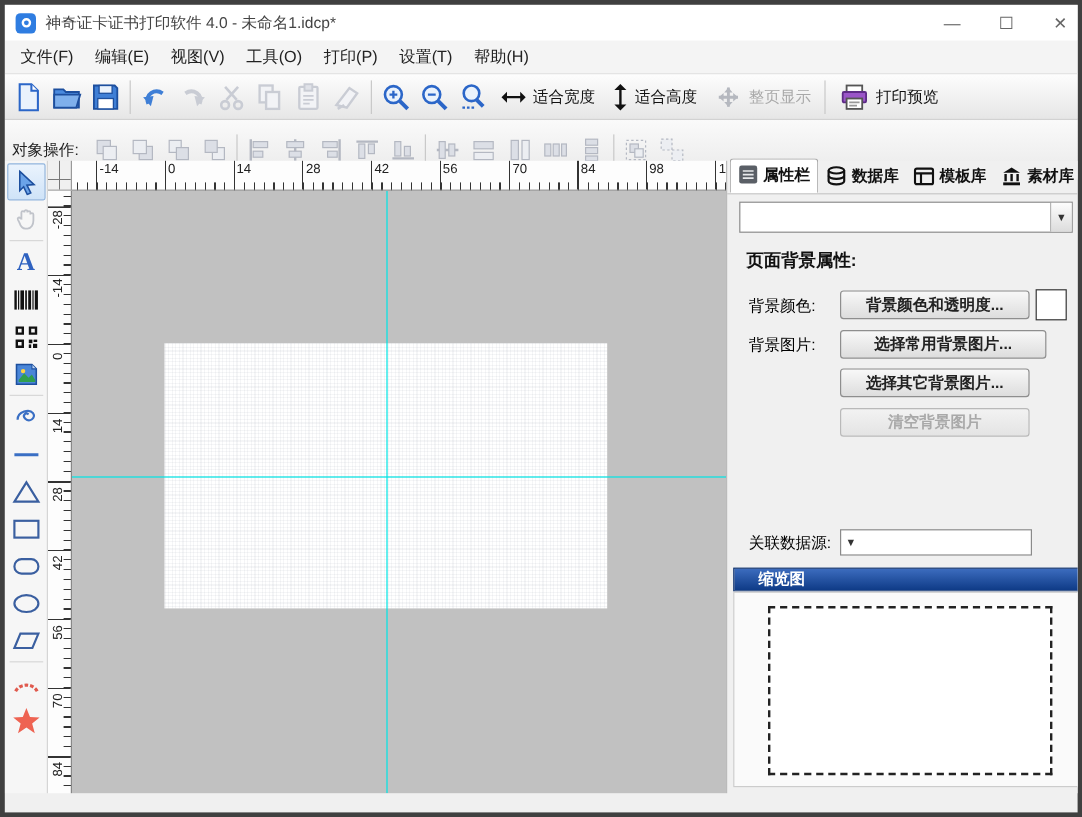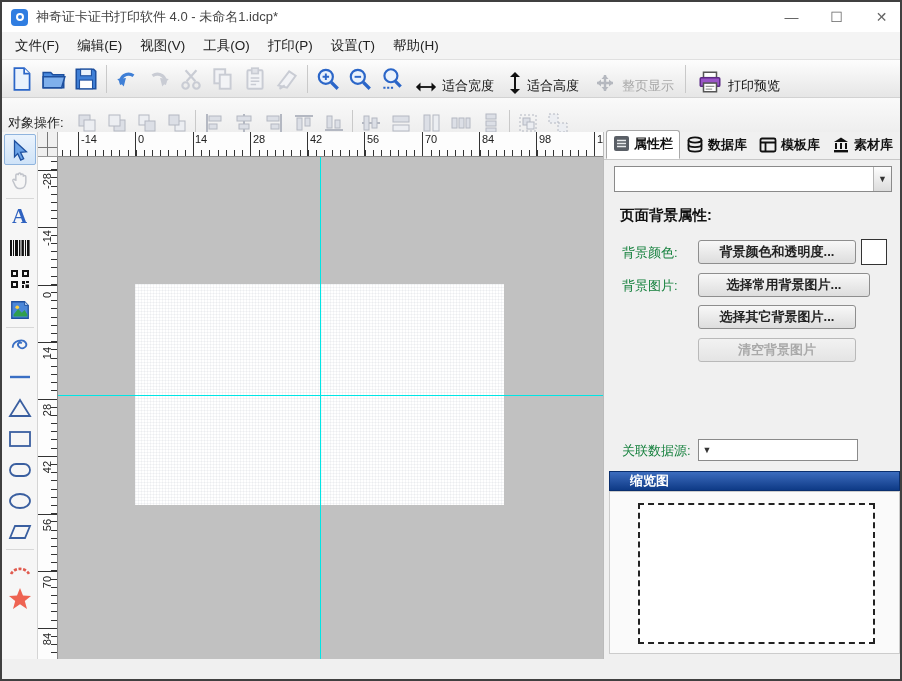--- a/index.html
+++ b/index.html
@@ -1,35 +1,35 @@
 <!DOCTYPE html>
 <html><head>
 <meta charset="utf-8">
 <style>
   * { margin:0; padding:0; box-sizing:border-box; }
   html,body { width:902px; height:681px; font-family:"Liberation Sans", sans-serif; }
-  .window { position:relative; width:902px; height:681px; background:#f0f0f0; overflow:hidden; border:2px solid #404040; }
+  .window { position:relative; width:902px; height:681px; background:#f0f0f0; overflow:hidden; border:4px solid #404040; }
 
   
   .titlebar { position:absolute; left:0; top:0; width:902px; height:30px; background:#ffffff; display:flex; align-items:center; }
   .app-icon { width:17px; height:17px; margin-left:9px; border-radius:4px; background:#2f7de1; display:flex; align-items:center; justify-content:center; }
   .app-icon .ring { width:8px; height:8px; border:2px solid #fff; border-radius:50%; }
   .title-text { margin-left:8px; font-size:13px; color:#444; }
   .win-controls { margin-left:auto; display:flex; height:30px; }
   .win-btn { width:45px; height:30px; display:flex; align-items:center; justify-content:center; color:#666; font-size:14px; }
 
   
   .menubar { position:absolute; left:0; top:30px; width:902px; height:28px; background:#f4f4f4; border-bottom:1px solid #e0e0e0; display:flex; align-items:center; padding-left:4px;text-align:right; }
   .menu-item { font-size:13.5px; color:#222; padding:4px 9px; }
 
   
   .toolbar1 { position:absolute; left:0; top:58px; width:902px; height:38px; background:linear-gradient(#fdfdfd,#e6e6e6); border-bottom:1px solid #d2d2d2; display:flex; align-items:center; padding-left:4px; }
   .tb-btn { width:32px; height:32px; display:flex; align-items:center; justify-content:center; border-radius:3px; }
   .tb-sep { width:1px; height:28px; background:#c9c9c9; margin:0 4px; }
-  .tb-label-btn { display:flex; align-items:flex-end; gap:5px; padding:0 7px; height:32px; font-size:13px; color:#111; }
+  .tb-label-btn { display:flex; align-items:center; gap:5px; padding:0 7px; height:32px; font-size:13px; color:#111; }
   .tb-label-btn.disabled { color:#a8a8a8; }
 
   
   .toolbar2 { position:absolute; left:0; top:96px; width:902px; height:50px; background:linear-gradient(#fafafa,#e9e9e9); border-bottom:1px solid #cfcfcf; display:flex; align-items:center; padding-left:6px; }
   .toolbar2 .obj-label { font-size:13px; color:#222; margin-right:8px; }
   .obj-btn { width:30px; height:28px; display:flex; align-items:center; justify-content:center; }
   .obj-sep { width:1px; height:26px; background:#c9c9c9; margin:0 3px; }
 
   
   .workspace { position:absolute; left:0; top:130px; width:902px; height:527px; }
@@ -70,21 +70,21 @@
   
   .right-panel { position:absolute; left:601px; top:0; width:301px; height:527px; background:#f0f0f0; border-left:1px solid #bbb; }
   .tabbar { position:absolute; left:0; top:0; width:301px; height:28px; display:flex; align-items:flex-end; padding-left:2px; border-bottom:1px solid #c7c7c7; }
   .tab { display:flex; align-items:flex-start; gap:4px; padding:4px 6px 5px 6px; font-size:13px; font-weight:bold; color:#111; }
   .tab.active { background:#fff; border:1px solid #a8a8a8; border-bottom:1px solid #fff; border-radius:3px 3px 0 0; }
   .combo { position:absolute; left:10px; top:34px; width:278px; height:26px; background:#fff; border:1px solid #8a8a8a; display:flex; }
   .combo-field { flex:1; font-size:13px; padding:4px 5px; color:#222; }
   .combo-arrow { width:18px; height:100%; background:linear-gradient(#fdfdfd,#dcdcdc); border-left:1px solid #b5b5b5; display:flex; align-items:center; justify-content:center; font-size:9px; color:#333; }
 
   .section-title { position:absolute; left:16px; top:74px; font-size:14.5px; font-weight:bold; color:#111; }
-  .prop-label { position:absolute; font-size:13px; color:#15803d; }
+  .prop-label { position:absolute; font-size:13px; color:#000000; }
   .btn { position:absolute; height:24px; background:linear-gradient(#f8f8f8,#ddd); border:1px solid #8e8e8e; border-radius:3px; font-size:13px; font-weight:bold; color:#222; display:flex; align-items:center; justify-content:center; }
   .btn.disabled { color:#a9a9a9; border-color:#b9b9b9; background:linear-gradient(#f2f2f2,#e4e4e4); }
   .color-swatch { position:absolute; left:257px; top:107px; width:26px; height:26px; background:#fff; border:1px solid #333; }
 
   .ds-select { position:absolute; left:94px; top:307px; width:160px; height:22px; background:#fff; border:1px solid #8a8a8a; display:flex; align-items:center; font-size:13px; }
   .ds-select .val { flex:1; padding-left:5px; color:#111; }
   .ds-select .arr { width:16px; text-align:center; font-size:9px; color:#333; }
 
   .thumb-header { position:absolute; left:5px; top:339px; width:291px; height:20px; background:linear-gradient(#3c6cbe,#0e3a86); border:1px solid #0a2f6e; color:#fff; font-size:13px; font-weight:bold; display:flex; align-items:center; padding-left:20px; }
   .thumb-area { position:absolute; left:5px; top:359px; width:291px; height:163px; background:#fafafa; border:1px solid #ccc; }

